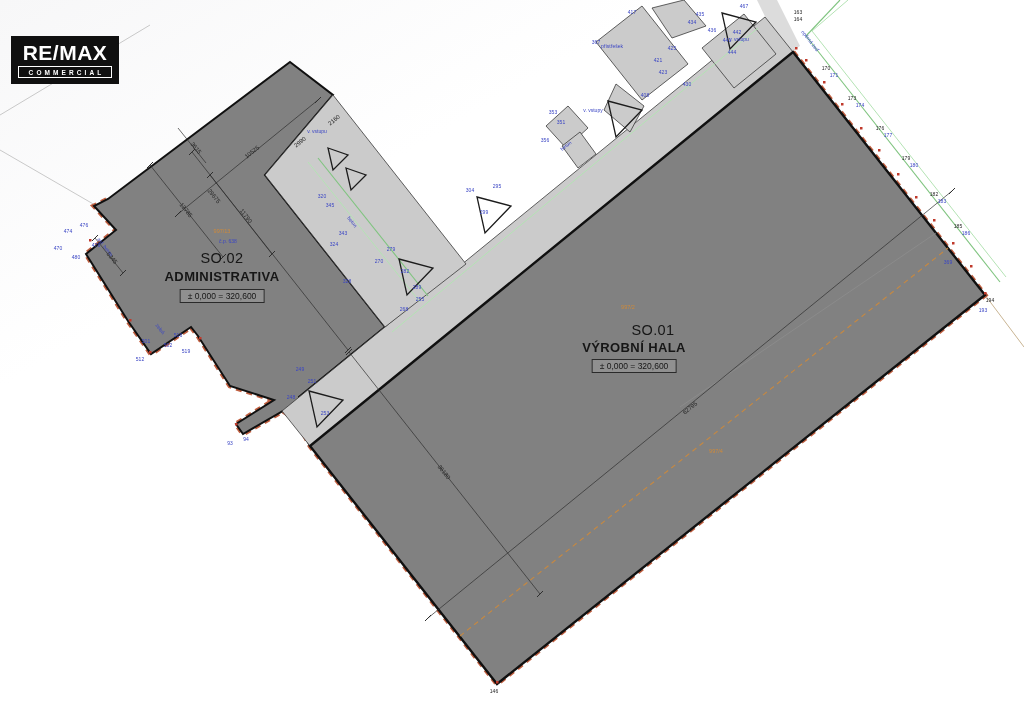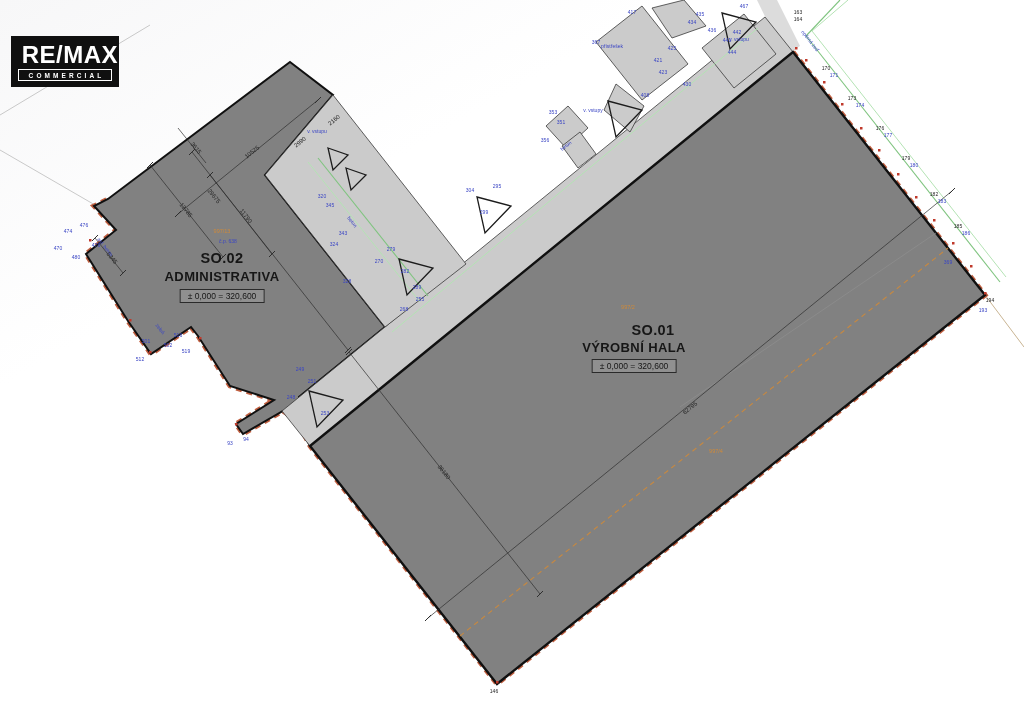--- a/index.html
+++ b/index.html
@@ -24,27 +24,27 @@
   .tri{fill:none;stroke:#1c1c1c;stroke-width:1.3;stroke-linejoin:miter;}
   .rpt{fill:#c0392b;}
   
   .lbl{position:absolute;transform:translate(-50%,-50%);white-space:nowrap;color:#161616;}
   #annot .ann{position:absolute;font-size:5px;line-height:1;color:var(--ann-blue);
     white-space:nowrap;transform:translate(-50%,-50%);}
   #annot .ann.k{color:#262626;}
   #annot .ann.o{color:var(--parcel-orange);font-size:5.5px;}
   #dims .dim{position:absolute;font-size:6px;line-height:1;color:#262626;
     white-space:nowrap;transform:translate(-50%,-50%);}
-  .btitle{font-weight:bold;font-size:14.5px;letter-spacing:.4px;}
+  .btitle{font-weight:normal;font-size:14.5px;letter-spacing:.4px;}
   .bsub{font-weight:bold;font-size:13px;letter-spacing:.4px;}
   .elev{font-size:8.5px;border:1px solid #2a2a2a;padding:1px 7px;background:rgba(255,255,255,.12);}
   
   #logo{position:absolute;left:12px;top:37px;width:106px;background:#101010;
     color:#fff;text-align:center;padding:5px 0 4px;box-shadow:0 0 0 1px #101010;}
-  #logo .l1{font-weight:bold;font-size:24px;letter-spacing:.5px;line-height:1.05;text-align:right;}
+  #logo .l1{font-weight:bold;font-size:21px;letter-spacing:.5px;line-height:1.05;}
   #logo .l2{border:1px solid #fff;margin:2px 6px 1px;font-size:6.5px;
     letter-spacing:3.1px;padding:1.5px 0 1px 3px;font-weight:bold;}
 </style>
 </head>
 <body>
 
 <div id="stage">
 
   <svg width="1024" height="702" viewBox="0 0 1024 702">
 

